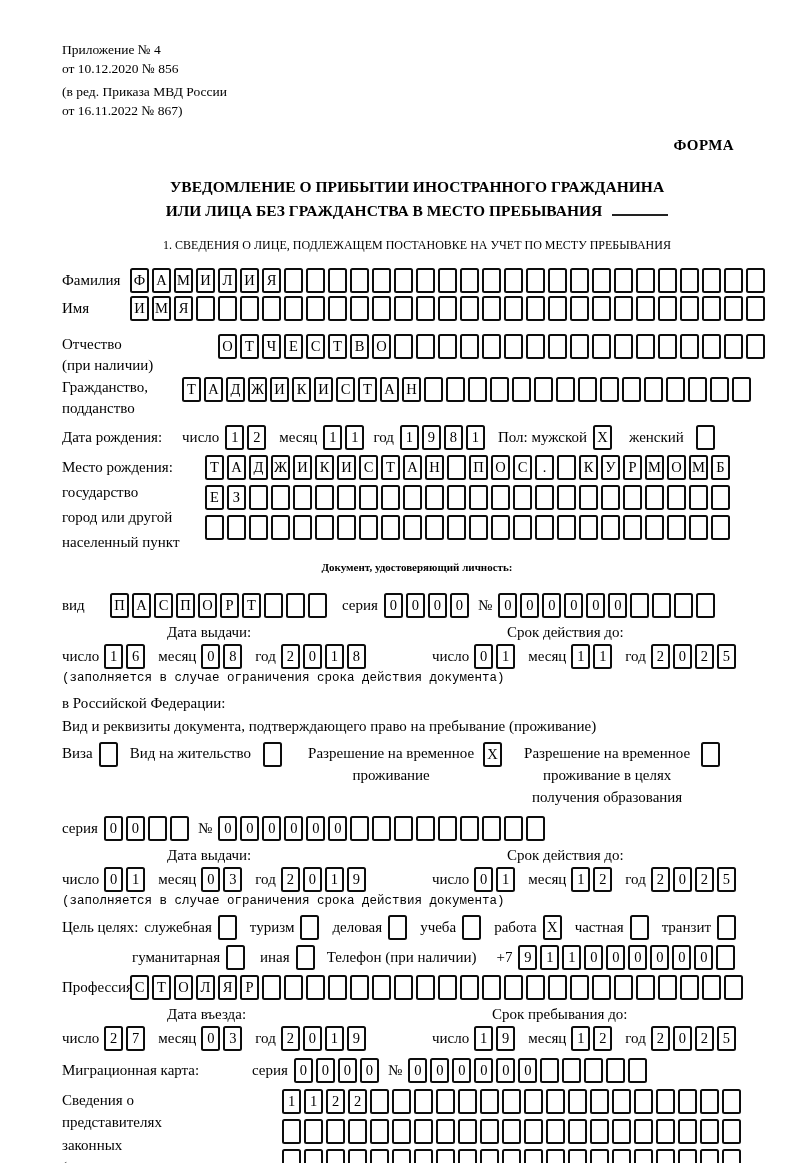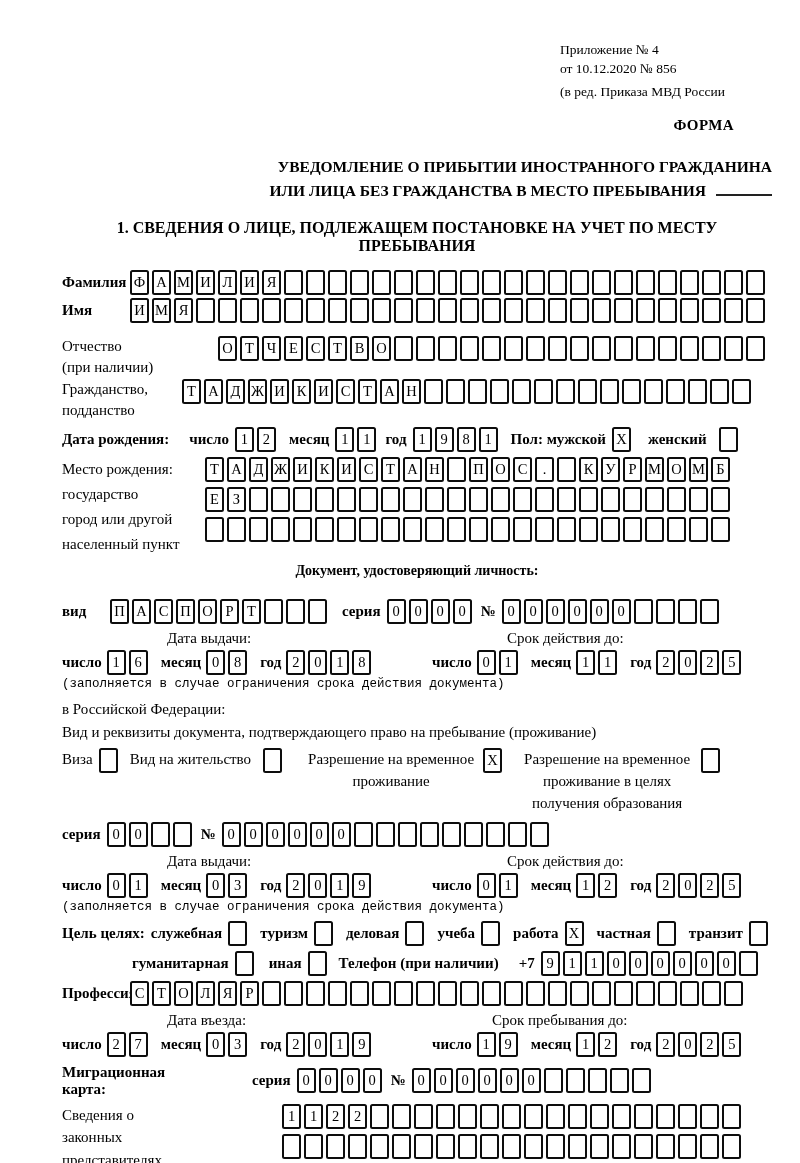--- a/index.html
+++ b/index.html
@@ -6,61 +6,62 @@
   html,body { background:#fff; }
   body {
     width: 800px; height: 1163px;
     color: #000;
     font-family: "Liberation Serif", "DejaVu Serif", serif;
     font-size: 15px;
     padding: 40px 28px 16px 62px;
     position: relative;
     overflow: hidden;
   }
-  .hdr { margin-left: 498px; font-size: 13.5px; line-height: 1.42; }
+  .hdr { font-size: 13.5px; line-height: 1.42; }
   .hdr .gap-top { margin-top: 4px; }
   .forma { text-align: right; margin: 16px 38px 0 0; font-weight: bold; font-size: 15px; letter-spacing: .4px; }
-  .title { text-align: right; font-weight: bold; font-size: 15.5px; margin-top: 21px; line-height: 1.55; }
+  .title { text-align: center; font-weight: bold; font-size: 15.5px; margin-top: 21px; line-height: 1.55; }
   .blank-underline { display:inline-block; width: 56px; border-bottom: 2.5px solid #222; margin-left: 10px; height: 12px; }
-  .sec { font-weight: bold; font-size: 16px; margin-top: 15px; text-align: center; }
+  .sec { font-weight: normal; font-size: 12px; margin-top: 15px; text-align: center; }
   .row { display: flex; align-items: center; margin-top: 3px; }
   .row.top { align-items: flex-start; margin-top: 13px; }
-  .lbl { flex: none; font-weight: bold; }
+  .lbl { flex: none; }
   .cells { display: inline-flex; flex: none; }
   .cell {
     width: 19px; height: 25px; flex: none;
     border: 2px solid #0d0d0d; border-radius: 2.5px;
     margin-right: 3px; background: #fff;
     display: inline-flex; align-items: center; justify-content: center;
     font-size: 14.5px; line-height: 1;
   }
   .lbl2 { flex: none; line-height: 21px; }
   .lblcol { flex: none; line-height: 25px; font-size: 15px; }
   .rowgap { margin-bottom: 5px; }
-  .center-b { text-align: center; font-weight: bold; font-size: 14px; margin-top: 6px; }
+  .center-b { text-align: center; font-weight: bold; font-size: 11px; margin-top: 6px; }
   .dcol-l { width: 370px; flex: none; }
   .dh-left { width: 370px; flex: none; padding-left: 105px; }
   .note { font-size: 12.5px; margin-top: 2px; padding-right: 4px; font-family: Liberation Mono, monospace; }
   .dg { display: inline-flex; align-items: center; flex: none; }
   .dg .lbl { margin-right: 5px; }
   .dg .cells { margin-right: 10px; }
   .opt { display: inline-flex; align-items: flex-start; flex: none; }
   .optlbl { text-align: center; line-height: 22px; }
   .cb { flex: none; }
   .ml6 { margin-left: 6px; } .ml10 { margin-left: 10px; } .ml12 { margin-left: 12px; }
   .ml14 { margin-left: 14px; } .ml20 { margin-left: 20px; } .ml24 { margin-left: 9px; }
   .mt6 { margin-top: 6px; }
 </style>
 </head>
 <body>
 
 <div class="hdr">
   <div>Приложение № 4</div>
   <div>от 10.12.2020 № 856</div>
   <div class="gap-top">(в ред. Приказа МВД России</div>
+  <div>от 16.11.2022 № 867)</div>
 </div>
 
 <div class="forma">ФОРМА</div>
 
 <div class="title">
   <div>УВЕДОМЛЕНИЕ О ПРИБЫТИИ ИНОСТРАННОГО ГРАЖДАНИНА</div>
   <div><span>ИЛИ ЛИЦА БЕЗ ГРАЖДАНСТВА В МЕСТО ПРЕБЫВАНИЯ</span><span class="blank-underline"></span></div>
 </div>
 
 <div class="sec">1. СВЕДЕНИЯ О ЛИЦЕ, ПОДЛЕЖАЩЕМ ПОСТАНОВКЕ НА УЧЕТ ПО МЕСТУ ПРЕБЫВАНИЯ</div>
@@ -649,22 +650,22 @@
       <span class="cell"></span>
       <span class="cell"></span>
       <span class="cell"></span>
       <span class="cell"></span>
     </span>
 </div>
 
 <div class="row top" style="margin-top:6px">
   <div class="lblcol" style="width:220px;line-height:22.5px">
     <div>Сведения о</div>
+    <div>представителях</div>
     <div>законных</div>
-    <div>представителях</div>
     <div>(родителях,</div>
 
   </div>
   <div>
     <div class="cells rowgap">
         <span class="cell">1</span>
         <span class="cell">1</span>
         <span class="cell">2</span>
         <span class="cell">2</span>
         <span class="cell"></span>

